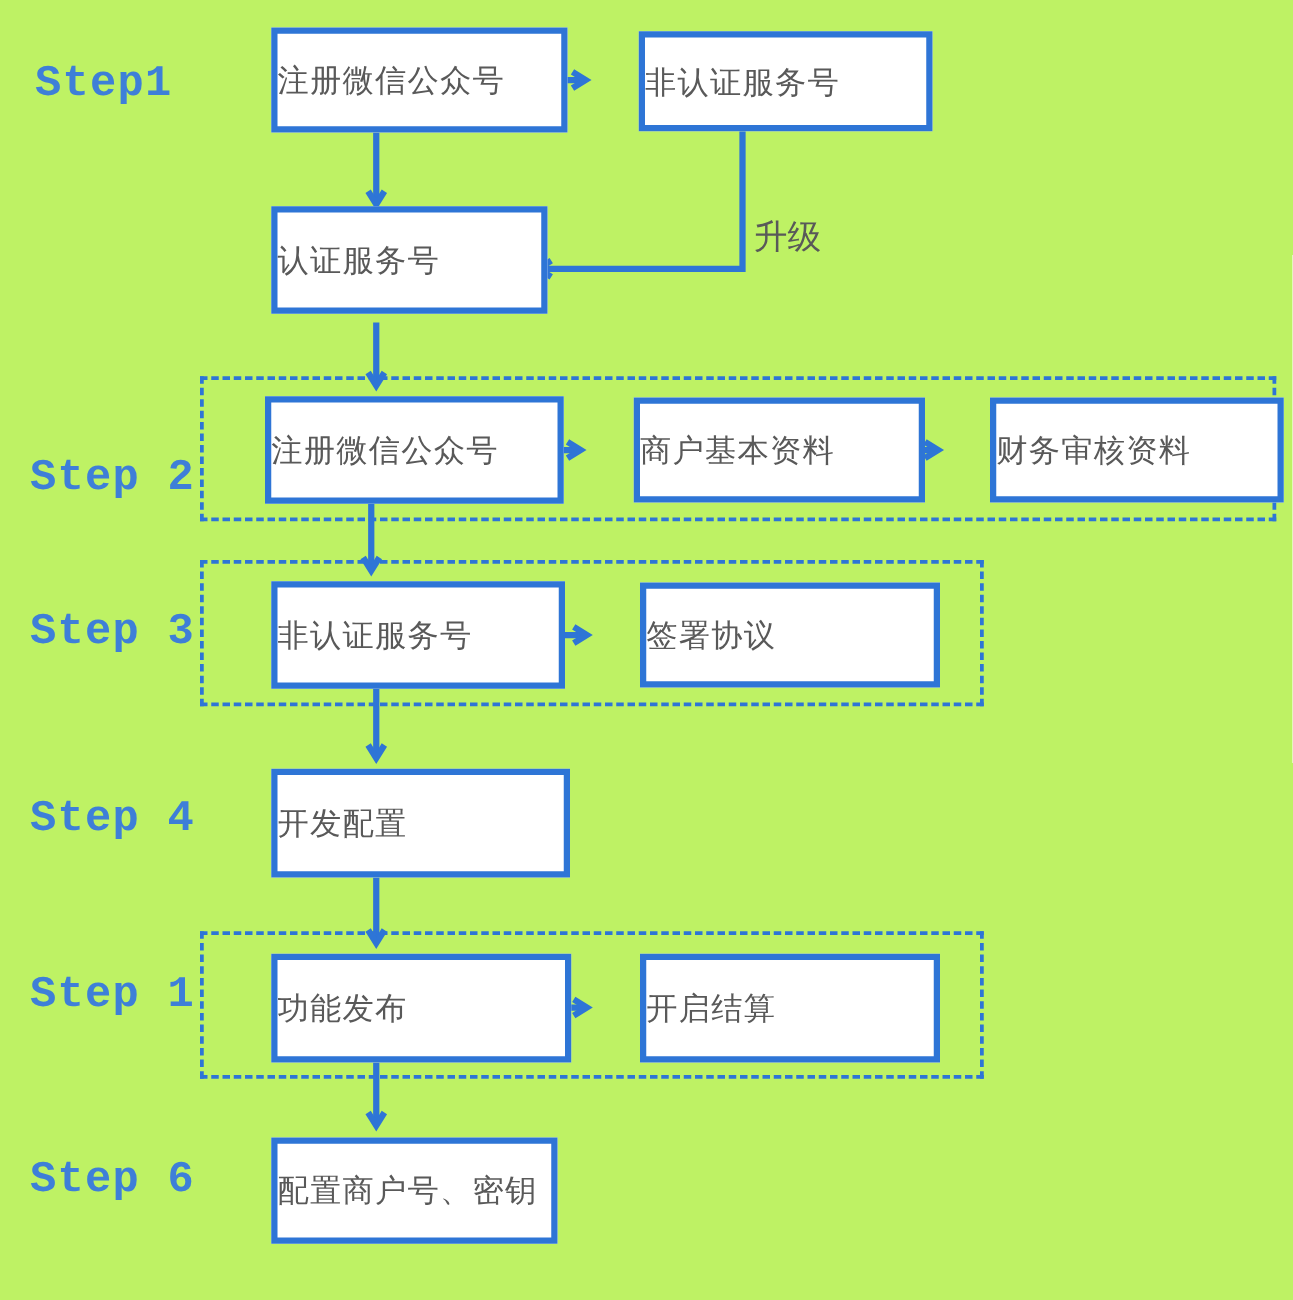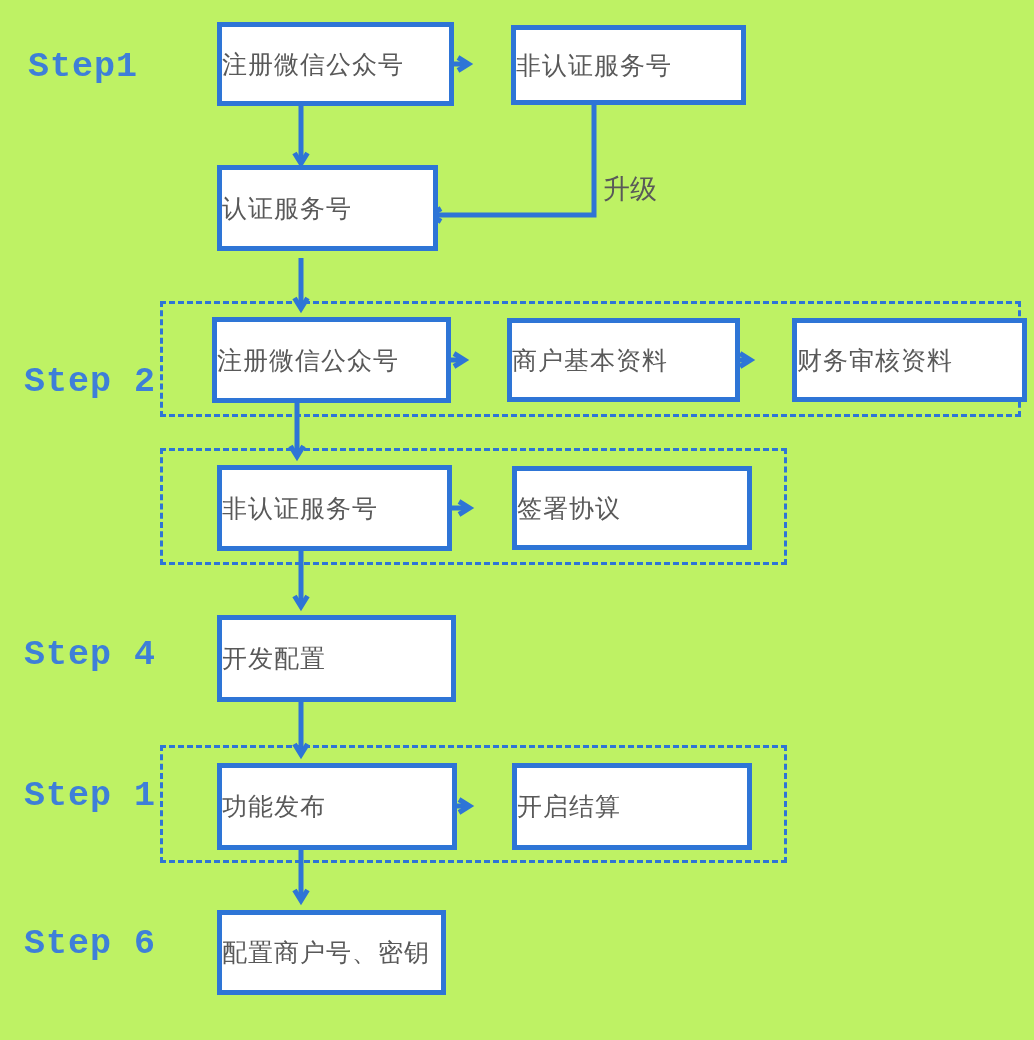--- a/index.html
+++ b/index.html
@@ -81,20 +81,21 @@
     <line x1="423" y1="806" x2="469" y2="806" marker-end="url(#arrow)"></line>
     <line x1="301" y1="850" x2="301" y2="900" marker-end="url(#arrow)"></line>
   </svg>
 
   <div class="group" style="left:160px; top:301px; width:861px; height:116px;"></div>
   <div class="group" style="left:160px; top:448px; width:627px; height:117px;"></div>
   <div class="group" style="left:160px; top:745px; width:627px; height:118px;"></div>
 
   <div class="step-label" style="left:28px; top:47px;">Step1</div>
   <div class="step-label" style="left:24px; top:340px;margin-top:22px;">Step 2</div>
+  <div class="step-label" style="left:24px; top:485px;">Step 3</div>
   <div class="step-label" style="left:24px; top:635px;">Step 4</div>
   <div class="step-label" style="left:24px; top:776px;">Step 1</div>
   <div class="step-label" style="left:24px; top:924px;">Step 6</div>
 
   <div class="edge-label" style="left:603px; top:171px;">升级</div>
 
   <div class="node" style="left:183px; top:22px; width:237px; height:84px;">
     <span>注册微信公众号</span>
   </div>
 

